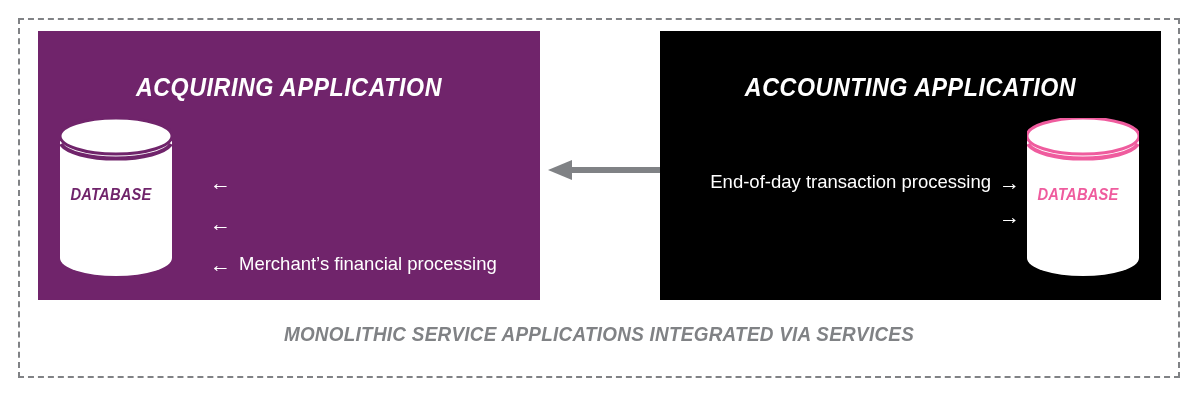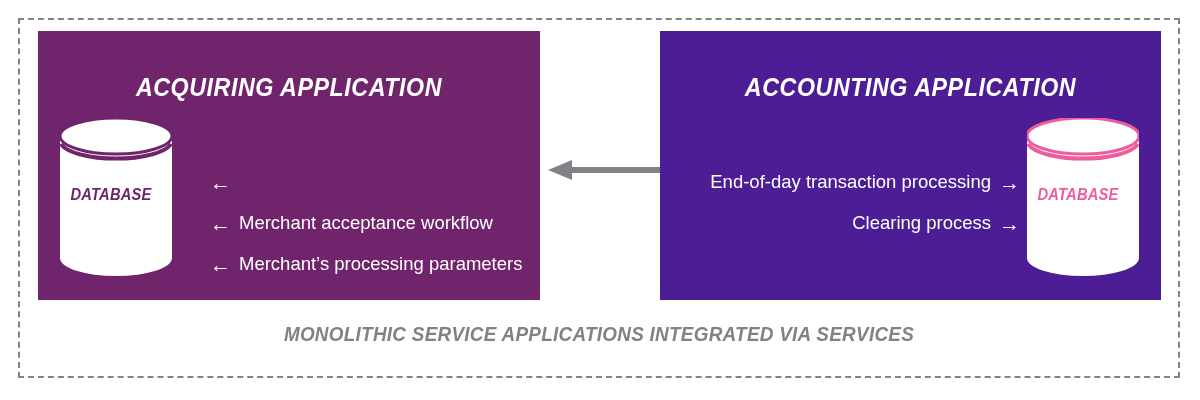--- a/index.html
+++ b/index.html
@@ -39,21 +39,21 @@
     top: 31px;
     width: 502px;
     height: 269px;
     background: #70246B;
   }
   #accounting-panel {
     left: 660px;
     top: 31px;
     width: 501px;
     height: 269px;
-    background: #4c1d95;
+    background: #000000;
   }
 
   .panel-title {
     position: absolute;
     left: 0;
     right: 0;
     top: 42px;
     text-align: center;
     color: #ffffff;
     font-size: 25px;
@@ -101,21 +101,21 @@
     left: 172px;
     top: 141px;
     width: 345px;
     gap: 20px;
     align-items: flex-start;
   }
   #accounting-flows {
     left: 0px;
     top: 141px;
     width: 360px;
-    gap: 20px;
+    gap: 13px;
     align-items: flex-end;
   }
 
   .flow-item {
     display: flex;
     align-items: center;
     color: #ffffff;
     font-size: 18.5px;
     white-space: nowrap;
     line-height: 1;
@@ -174,45 +174,43 @@
       </svg>
       <div class="cyl-label">DATABASE</div>
     </div>
 
     <div class="flow-list" id="acquiring-flows">
       <div class="flow-item">
         <span class="flow-arrow">←</span>
       </div>
       <div class="flow-item">
         <span class="flow-arrow">←</span>
-        <span>Merchant acceptance workflow</span>
       </div>
       <div class="flow-item">
         <span class="flow-arrow">←</span>
-        <span>Merchant’s processing parameters</span>
+        <span>Merchant’s financial processing</span>
       </div>
     </div>
   </div>
 
   <svg id="connector-arrow" viewBox="0 0 112 20">
     <path d="M22,7 L112,7 L112,13 L22,13 Z" fill="#808285"></path>
     <path d="M0,10 L24,0 L24,20 Z" fill="#808285"></path>
   </svg>
 
   <div class="panel" id="accounting-panel">
 
     <div class="panel-title">ACCOUNTING APPLICATION</div>
 
     <div class="flow-list" id="accounting-flows">
       <div class="flow-item">
         <span>End-of-day transaction processing</span>
         <span class="flow-arrow">→</span>
       </div>
       <div class="flow-item">
-        <span>Clearing process</span>
         <span class="flow-arrow">→</span>
       </div>
     </div>
 
     <div class="cylinder" id="accounting-cylinder">
       <svg class="cyl-svg" viewBox="0 0 112 158">
         <path d="M0,18 L0,140 A56,18 0 0,0 112,140 L112,18 Z" fill="#ffffff"></path>
         <ellipse cx="56" cy="18" rx="56" ry="18" fill="#ffffff"></ellipse>
         <ellipse cx="56" cy="18" rx="56" ry="18" fill="none" stroke="#EF5C9E" stroke-width="3"></ellipse>
         <path d="M1,26 A56,18 0 0,0 111,26" fill="none" stroke="#EF5C9E" stroke-width="4"></path>

